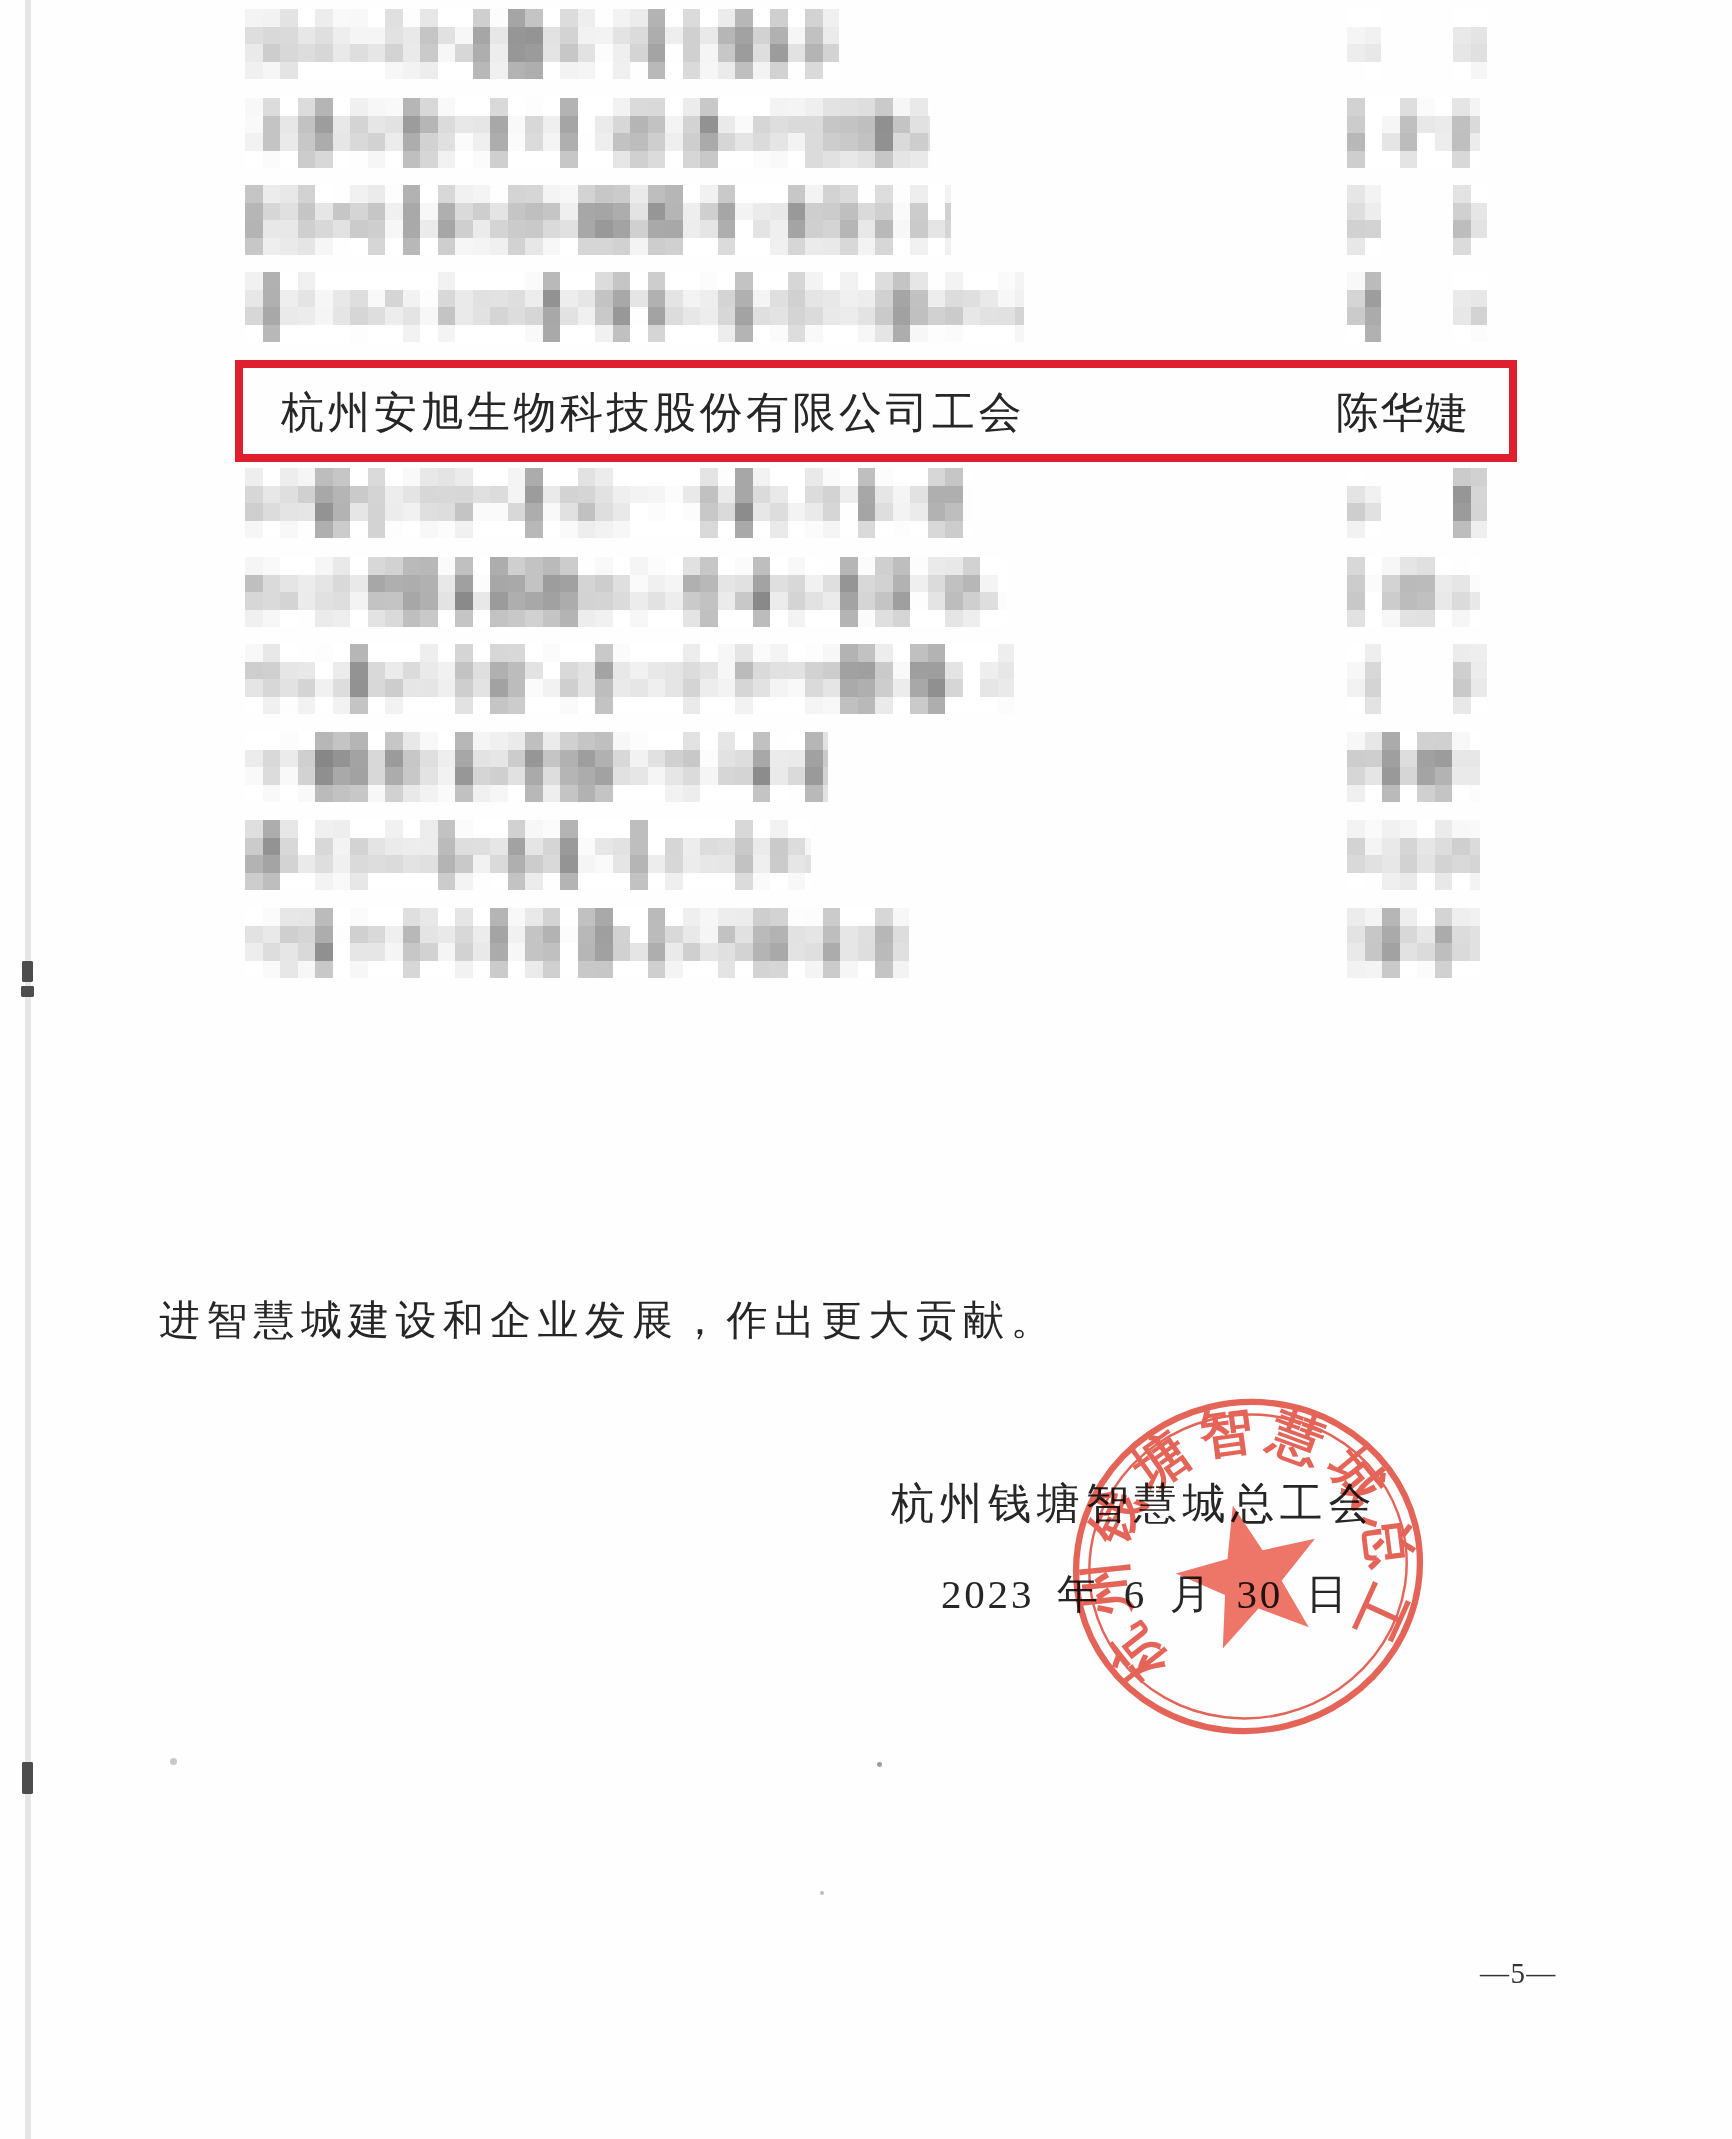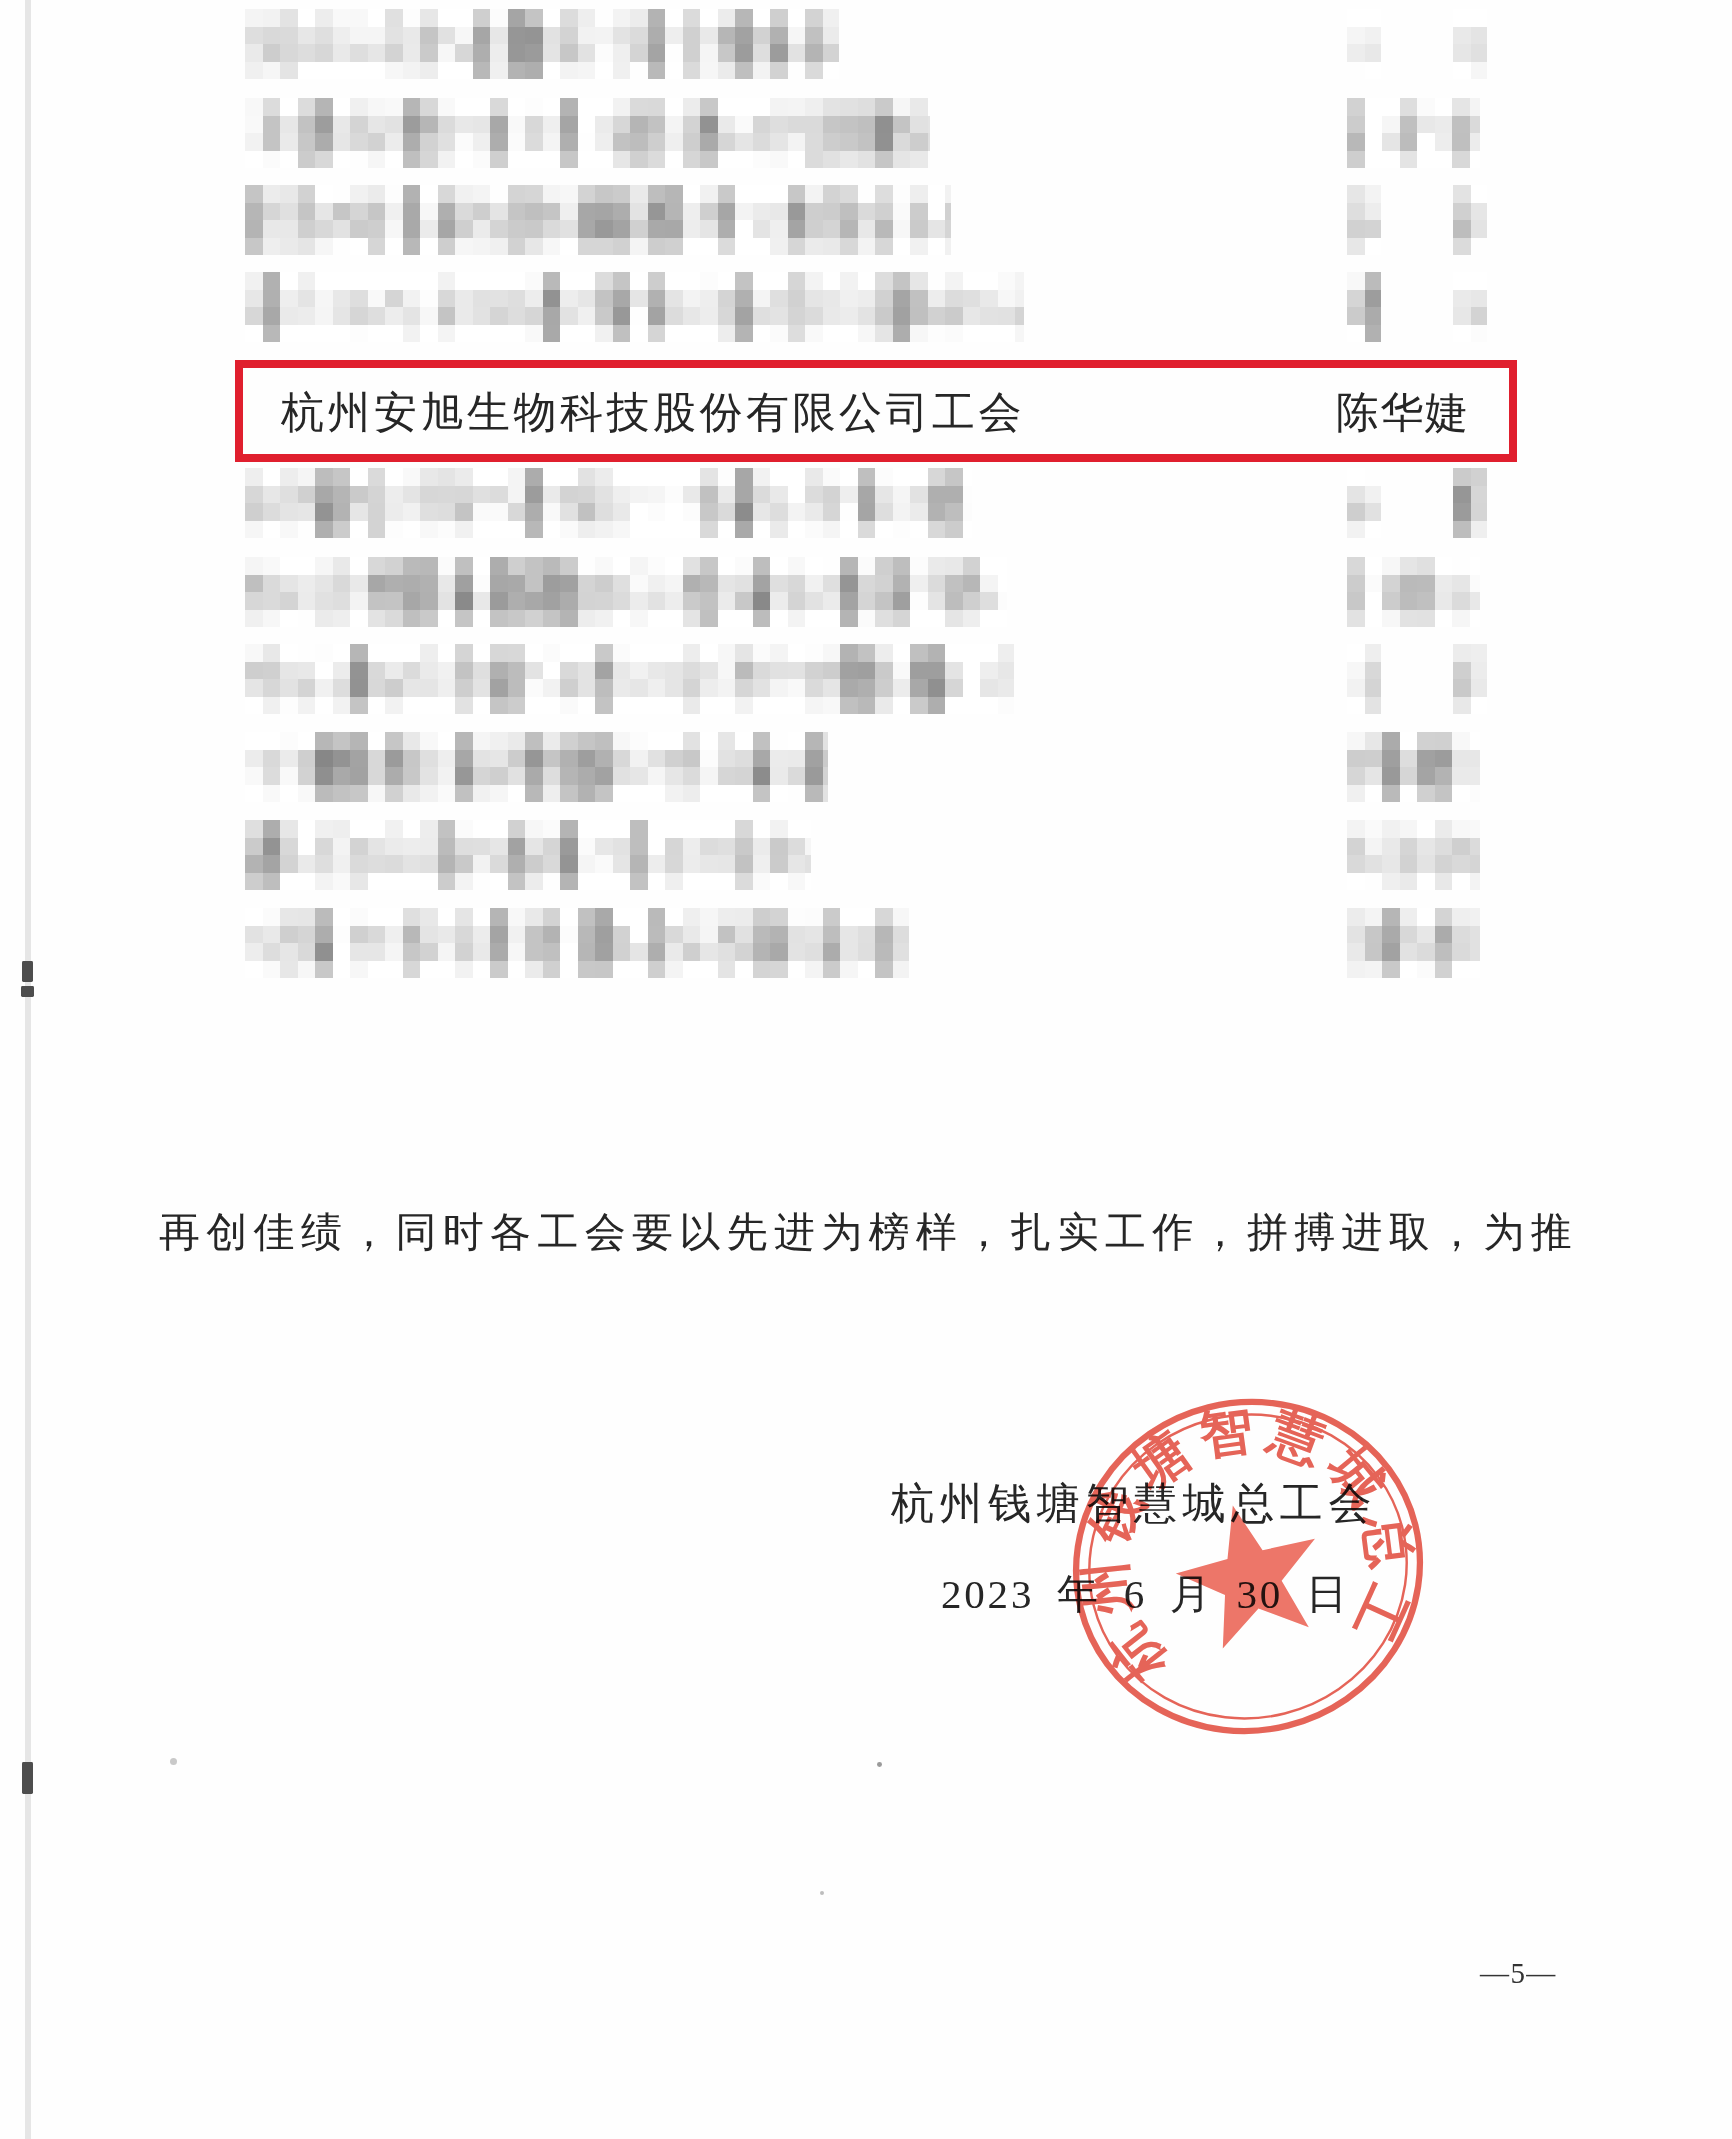--- a/index.html
+++ b/index.html
@@ -1967,21 +1967,21 @@
           <i style="background: rgb(201, 201, 201);"></i>
           <i style="background: rgb(255, 255, 255);"></i>
           <i style="background: rgb(251, 251, 251);"></i>
           <i style="background: rgb(209, 209, 209);"></i>
           <i style="background: rgb(255, 255, 255);"></i>
           <i style="background: rgb(255, 255, 255);"></i>
         </div>
       </div>
     </div>
 
-  <div class="para-line para-2">再创佳绩，同时各工会要以先进为榜样，扎实工作，拼搏进取，为推</div>
+  <div class="para-line para-3">进智慧城建设和企业发展，作出更大贡献。</div>
 
   <div class="sig-org">杭州钱塘智慧城总工会</div>
   <div class="sig-date">2023 年 6 月 30 日</div>
 
   <svg class="stamp" viewBox="0 0 524 500" xmlns="http://www.w3.org/2000/svg">
     <g transform="rotate(-14 262 250)">
       <ellipse cx="262" cy="250" rx="247" ry="235" fill="none" stroke="#e4574a" stroke-width="9"></ellipse>
       <ellipse cx="262" cy="250" rx="228" ry="217" fill="none" stroke="#e4574a" stroke-width="3.5"></ellipse>
       <path id="seal-arc" d="M 126,358 A 178,168 0 1 1 398,358" fill="none"></path>
       <text font-size="76" fill="#e4574a" letter-spacing="14" font-family="Liberation Serif, DejaVu Serif, serif" font-weight="bold">

